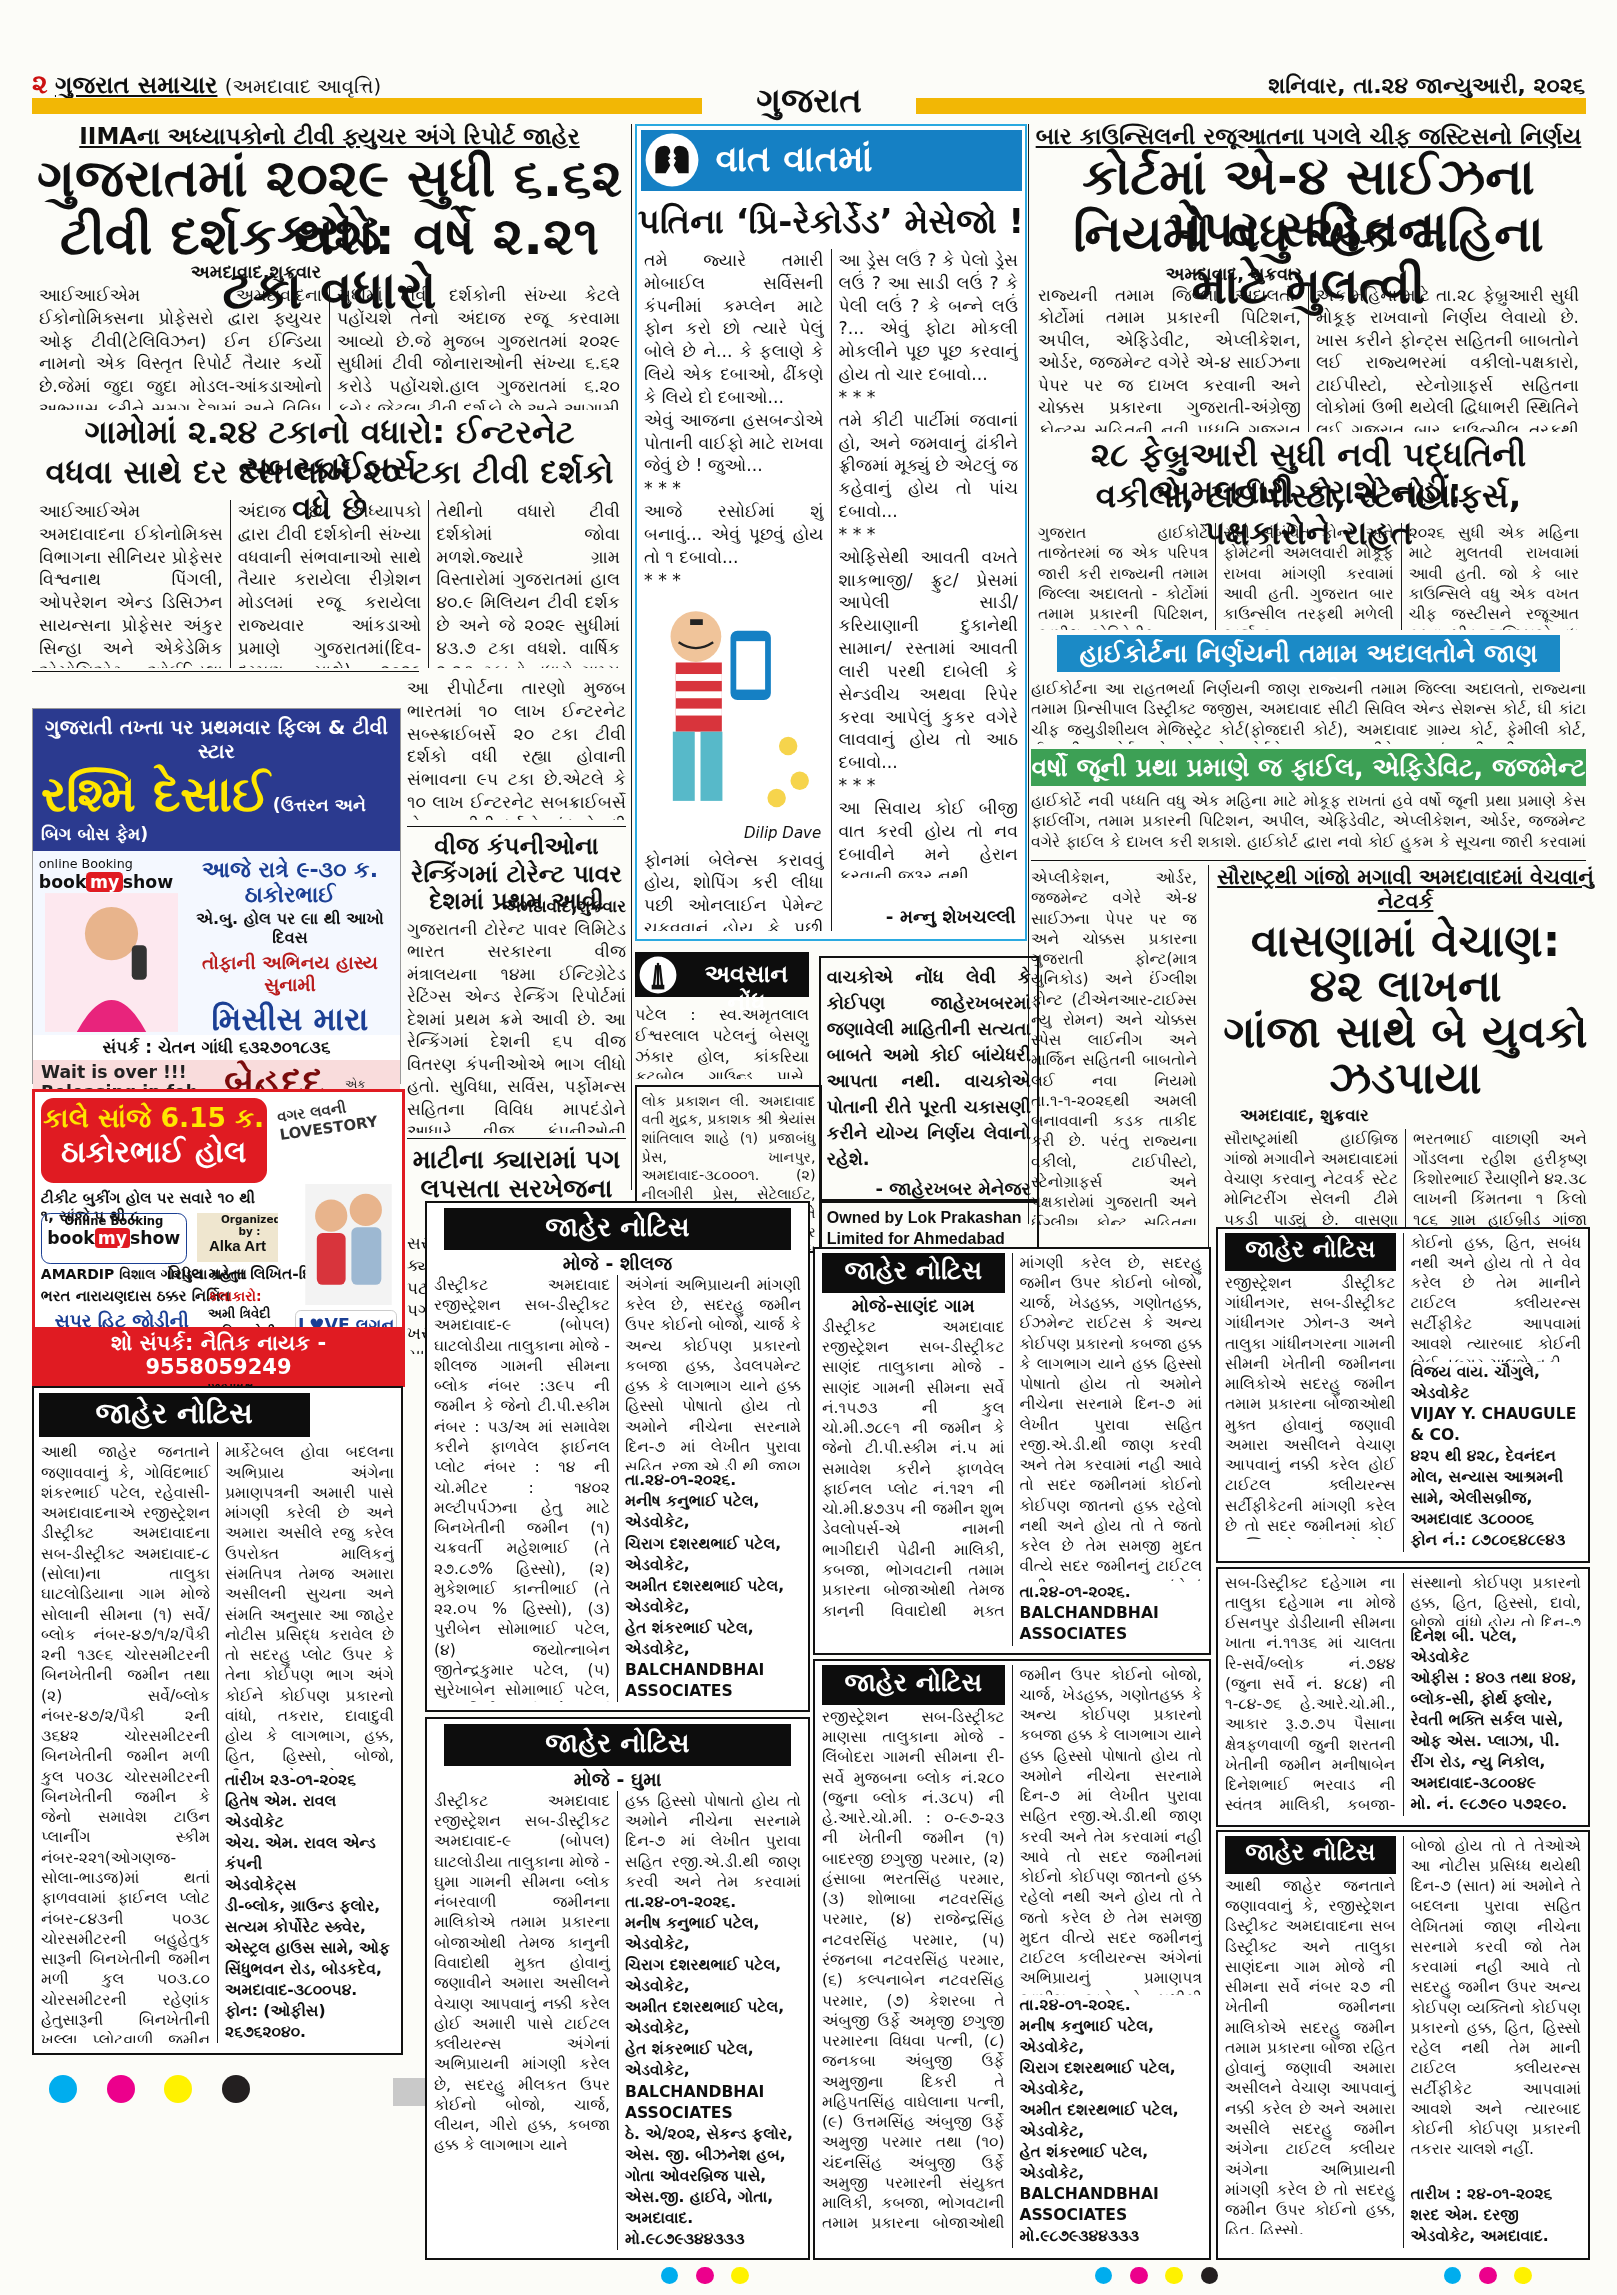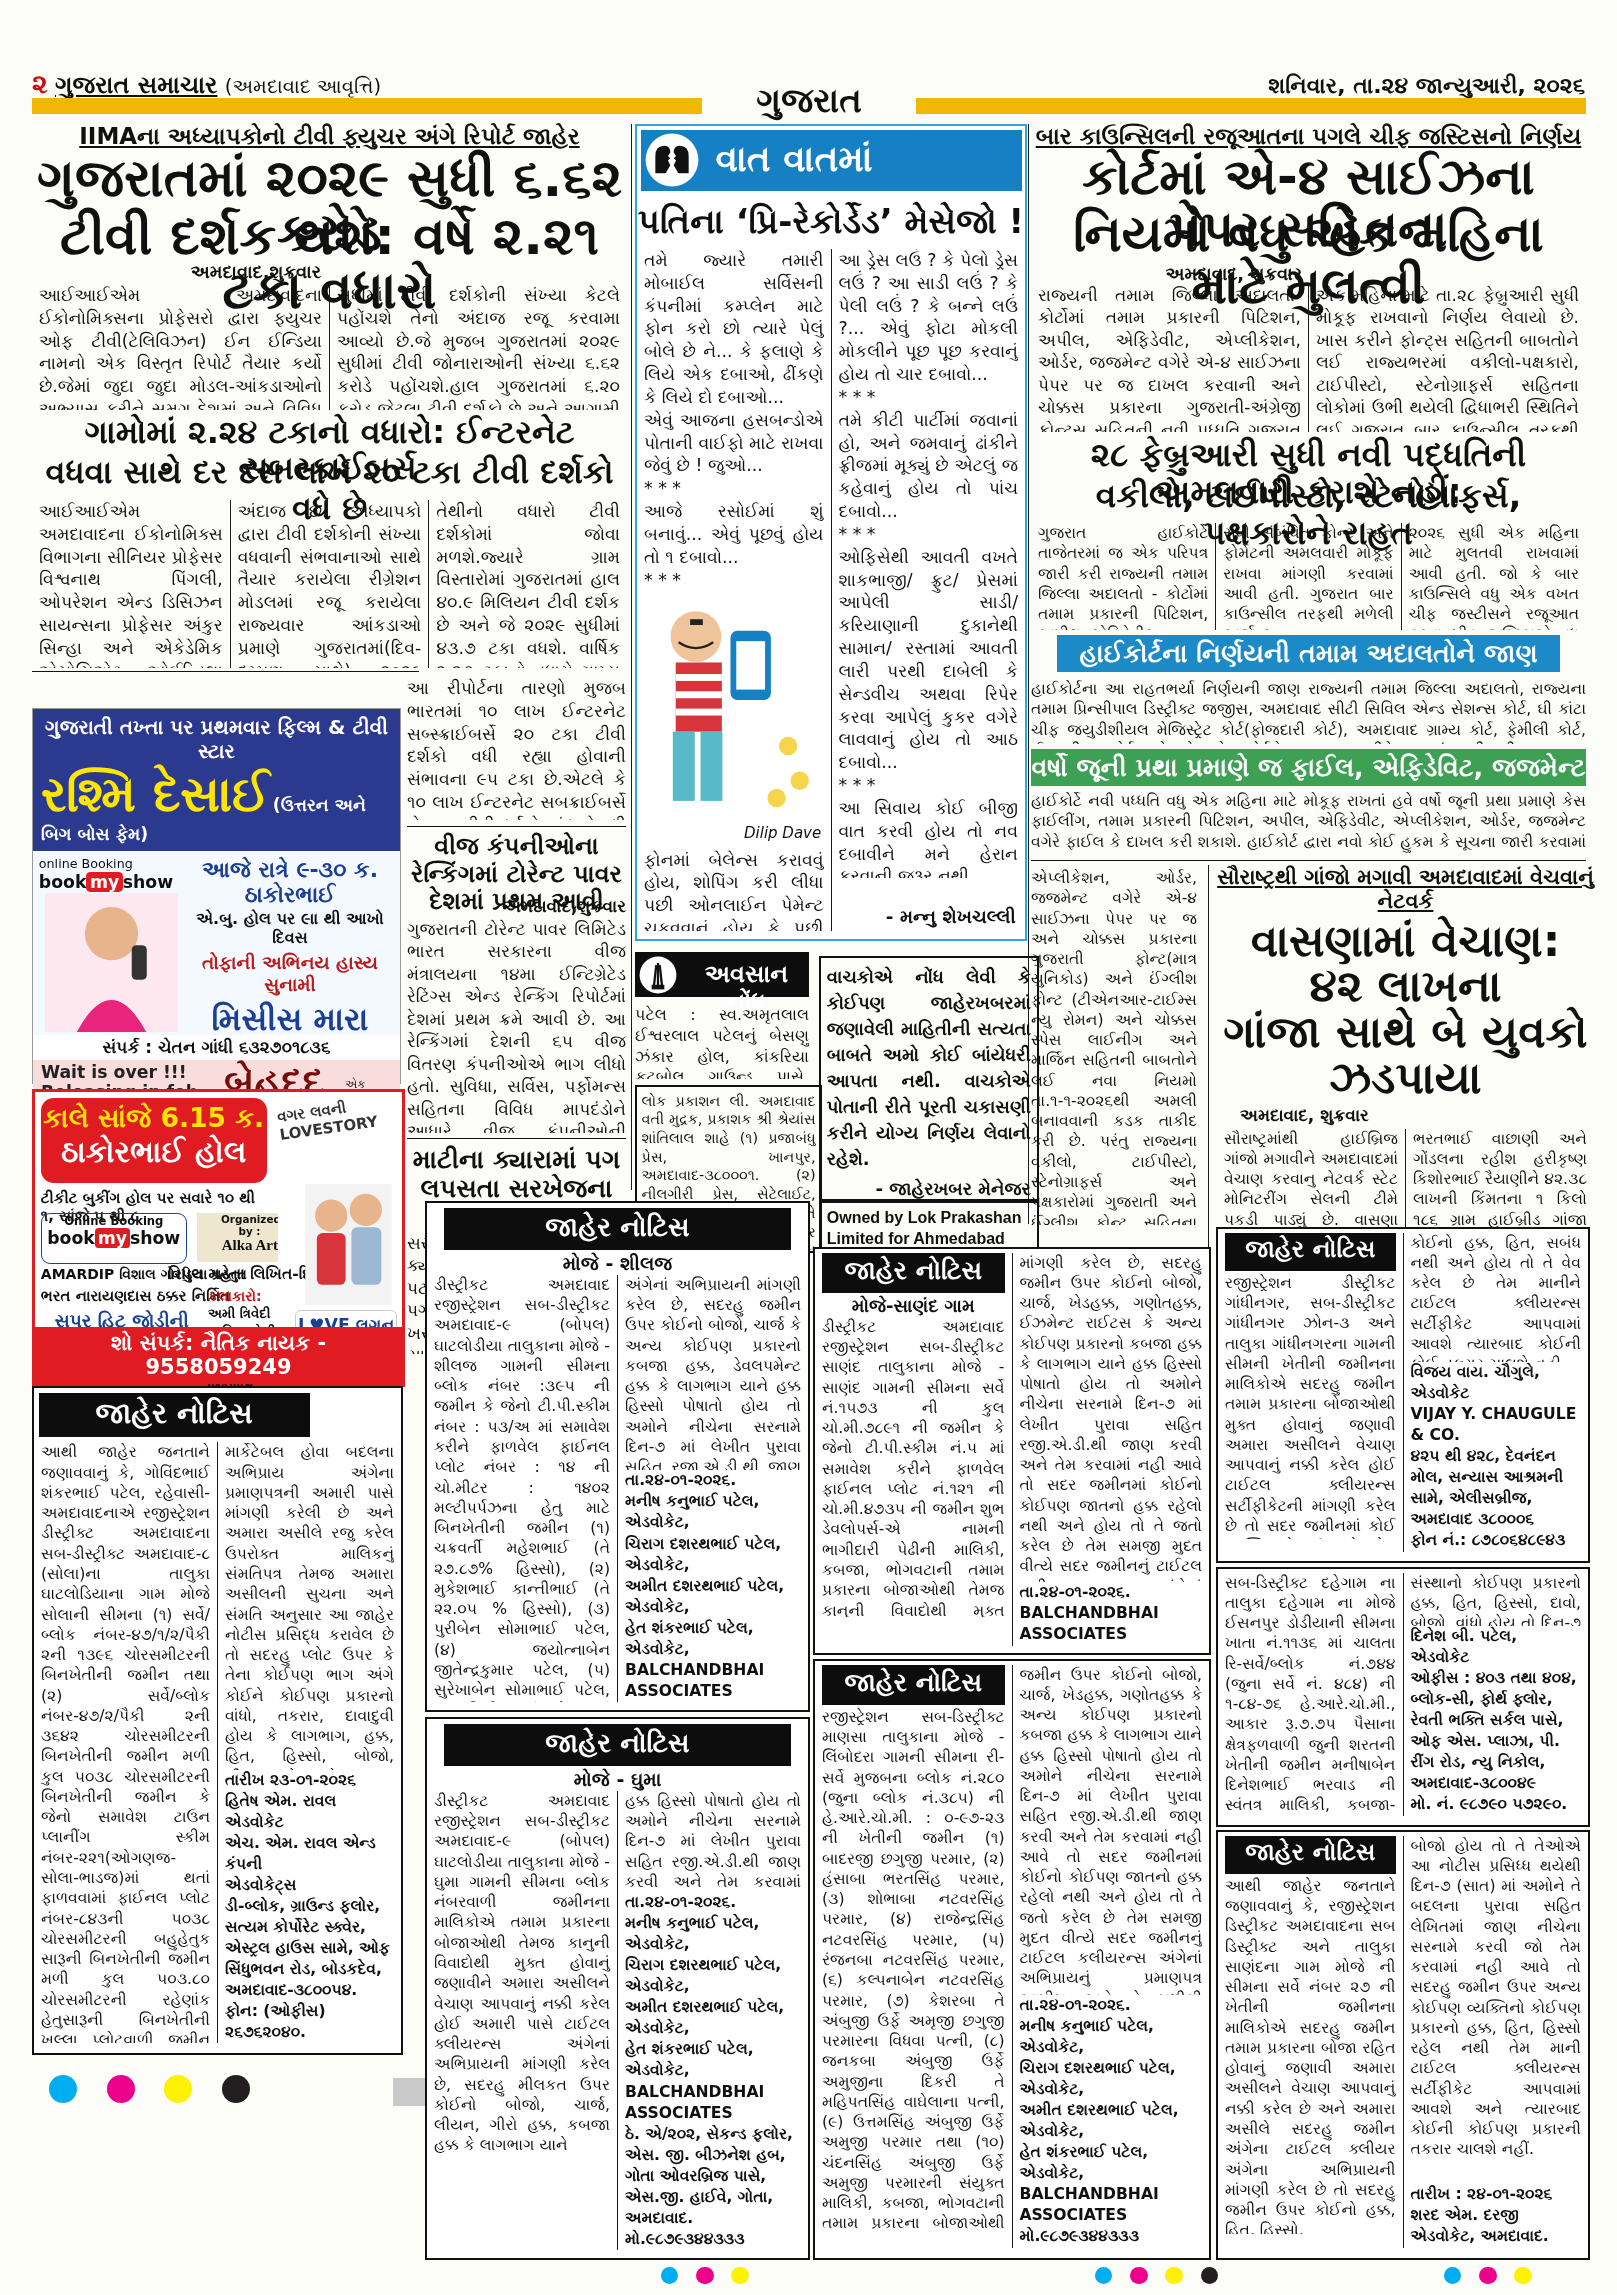--- a/index.html
+++ b/index.html
@@ -124,21 +124,21 @@
     <div class="b" style="position:absolute;left:243px;top:8px;width:116px;font-size:15px;color:#333;transform:rotate(-8deg);">વગર લવની LOVESTORY</div>
     <div class="b" style="position:absolute;left:5.8px;top:97px;width:231px;font-size:15px;">ટીકીટ બુકીંગ હોલ પર સવારે ૧૦ થી ૧, સાંજે ૫ થી ૮</div>
     <div style="position:absolute;left:5.8px;top:121px;width:144px;height:49px;border:1.7px solid #1b3f94;border-radius:9.2px;text-align:center;">
       <div style="font-size:11.6px;font-weight:bold;">Online Booking</div>
       <div style="font-size:17.3px;font-weight:bold;">
         <span>book</span><span style="background:#e01b22;color:#fff;border-radius:3.5px;padding:0 2.9px;">my</span><span>show</span>
       </div>
     </div>
     <div style="position:absolute;left:162px;top:121px;width:81px;height:49px;background:#efe6cf;text-align:center;overflow:hidden;">
       <div style="font-size:10.4px;font-weight:bold;padding-left:24px;">Organized by :</div>
-      <div style="font-family:Liberation Serif, serif;font-size:15px;font-weight:bold;text-align:right;">Alka Art</div>
+      <div style="font-family:Liberation Sans, sans-serif;font-size:15px;font-weight:bold;">Alka Art</div>
     </div>
     <div class="b" style="position:absolute;left:5.8px;top:174px;font-size:14px;">AMARDIP  વિશાલ ગોરડિયા પ્રસ્તુત</div>
     <div class="b" style="position:absolute;left:133px;top:173px;font-size:15.6px;">વિપુલ મહેતા લિખિત-દિગ્દર્શિત</div>
     <div class="b" style="position:absolute;left:5.8px;top:195px;font-size:15px;">ભરત નારાયણદાસ ઠક્કર નિર્મિત</div>
     <div class="b" style="position:absolute;left:5.8px;top:218px;width:162px;color:#1b3f94;font-size:18.5px;text-align:center;">
       <div>સુપર હિટ જોડીની</div>
       <div>સુપર હિટ</div>
       <div style="font-size:21px;">લવેબલ કોમેડી</div>
     </div>
     <div style="position:absolute;left:173px;top:196px;width:92px;">

